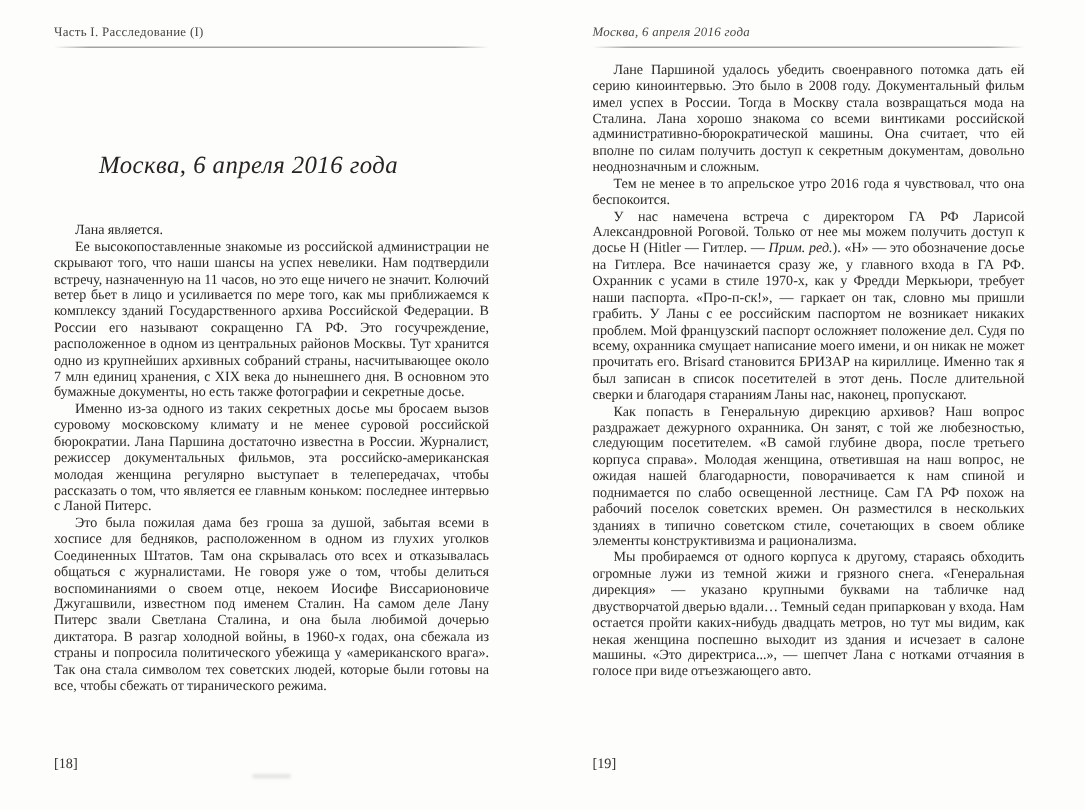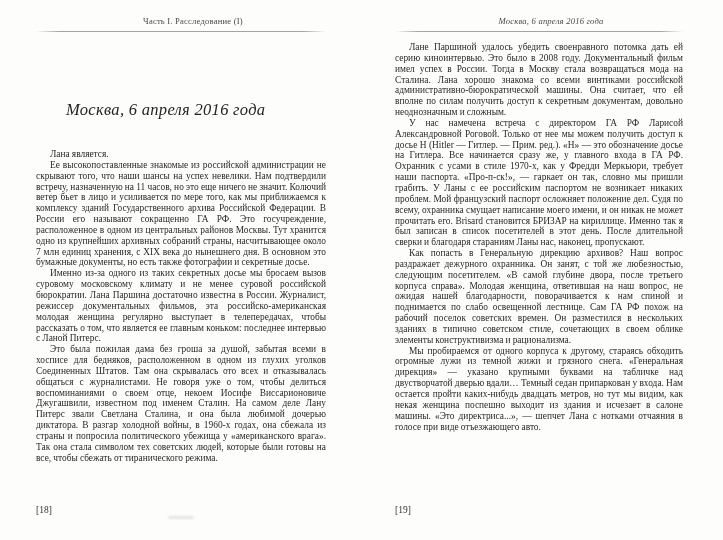--- a/index.html
+++ b/index.html
@@ -19,23 +19,23 @@
     position: absolute;
     top: 0;
     height: 540px;
   }
   .page-left  { left: 36px;  width: 290px; }
   .page-right { left: 395px; width: 288px; }
 
   .running-header {
     position: absolute;
     top: 16px;
-    left: 12px;
+    left: 0;
     width: 100%;
-    text-align: center;
+    text-align: left;
     font-size: 8.6px;
     letter-spacing: 0.2px;
     color: #4a4846;
     white-space: nowrap;
   }
   .running-header.italic { font-style: italic; }
 
   .header-rule {
     position: absolute;
     top: 31px;
@@ -72,21 +72,21 @@
 
   .body-text p {
     margin: 0;
     font-size: 9.4px;
     line-height: 10.85px;
     text-align: justify;
     text-indent: 14px;
     word-spacing: -0.2px;
     color: #2b2927;
   }
-  .body-text .italic { }
+  .body-text .italic { font-style: italic; }
 
   .page-number {
     position: absolute;
     top: 505px;
     left: 0;
     width: 100%;
     text-align: left;
     font-size: 9.5px;
     color: #333130;
   }
@@ -121,20 +121,21 @@
 
   <div class="page-number">[18]</div>
 </div>
 
 <div class="page page-right">
   <div class="running-header italic">Москва, 6 апреля 2016 года</div>
   <div class="header-rule"></div>
 
   <div class="body-text">
     <p>Лане Паршиной удалось убедить своенравного потомка дать ей серию киноинтервью. Это было в 2008 году. Документальный фильм имел успех в России. Тогда в Москву стала возвращаться мода на Сталина. Лана хорошо знакома со всеми винтиками российской административно-бюрократической машины. Она считает, что ей вполне по силам получить доступ к секретным документам, довольно неоднозначным и сложным.</p>
+    <p>Тем не менее в то апрельское утро 2016 года я чувствовал, что она беспокоится.</p>
     <p><span>У нас намечена встреча с директором ГА РФ Ларисой Александровной Роговой. Только от нее мы можем получить доступ к досье H (Hitler — Гитлер. — </span><span class="italic">Прим. ред.</span><span>). «Н» — это обозначение досье на Гитлера. Все начинается сразу же, у главного входа в ГА РФ. Охранник с усами в стиле 1970-х, как у Фредди Меркьюри, требует наши паспорта. «Про-п-ск!», — гаркает он так, словно мы пришли грабить. У Ланы с ее российским паспортом не возникает никаких проблем. Мой французский паспорт осложняет положение дел. Судя по всему, охранника смущает написание моего имени, и он никак не может прочитать его. Brisard становится БРИЗАР на кириллице. Именно так я был записан в список посетителей в этот день. После длительной сверки и благодаря стараниям Ланы нас, наконец, пропускают.</span></p>
     <p>Как попасть в Генеральную дирекцию архивов? Наш вопрос раздражает дежурного охранника. Он занят, с той же любезностью, следующим посетителем. «В самой глубине двора, после третьего корпуса справа». Молодая женщина, ответившая на наш вопрос, не ожидая нашей благодарности, поворачивается к нам спиной и поднимается по слабо освещенной лестнице. Сам ГА РФ похож на рабочий поселок советских времен. Он разместился в нескольких зданиях в типично советском стиле, сочетающих в своем облике элементы конструктивизма и рационализма.</p>
     <p>Мы пробираемся от одного корпуса к другому, стараясь обходить огромные лужи из темной жижи и грязного снега. «Генеральная дирекция» — указано крупными буквами на табличке над двустворчатой дверью вдали… Темный седан припаркован у входа. Нам остается пройти каких-нибудь двадцать метров, но тут мы видим, как некая женщина поспешно выходит из здания и исчезает в салоне машины. «Это директриса...», — шепчет Лана с нотками отчаяния в голосе при виде отъезжающего авто.</p>
   </div>
 
   <div class="page-number">[19]</div>
 </div>
 
 <div class="scan-speck"></div>
 

